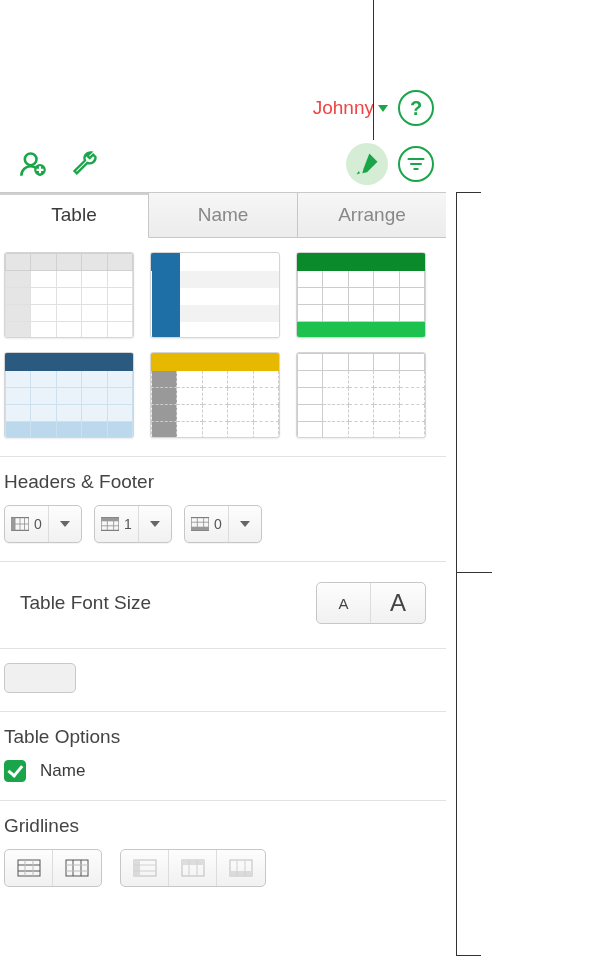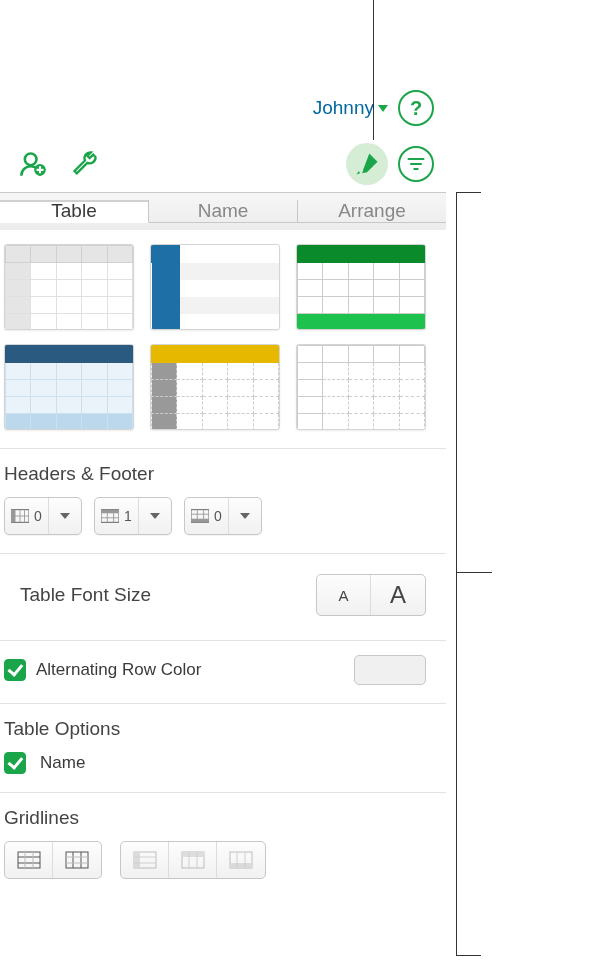--- a/index.html
+++ b/index.html
@@ -63,21 +63,21 @@
   
   .toolbar {
     height: 56px;
     display:flex;
     align-items:center;
     justify-content:flex-end;
     padding: 0 12px;
     gap: 8px;
   }
   .user {
-    color:#0369a1;
+    color:#ef4444;
     font-size:19px;
     display:flex;align-items:center;gap:4px;
     margin-right:2px;
     margin-left:48px;
   }
   .chev-down {
     width:0;height:0;border-left:5px solid transparent;border-right:5px solid transparent;border-top:7px solid #1ba54a;
   }
   .circle-btn {
     width:36px;height:36px;border-radius:50%;
@@ -100,22 +100,21 @@
   .icon-btn.active { background:#d5ecd5; }
   .icon-btn svg { width:28px;height:28px; }
   .icon-btn.filter { border:2.5px solid #1ba54a; width:36px;height:36px;}
   .icon-btn.filter svg{width:20px;height:20px;}
 
   
   .tabs {
     display:flex;
     border-top:1px solid #c9c9c9;
     background:linear-gradient(#f6f6f6,#ececec);
-    height:38px;
-    align-items:center;
+    height:46px;
   }
   .tab {
     flex:1;
     display:flex;align-items:center;justify-content:center;
     font-size:19px;
     color:#888;
     border-right:1px solid #c7c7c7;
     border-bottom:1px solid #c7c7c7;
     cursor:pointer;
   }
@@ -587,24 +586,20 @@
           <button class="small"><span>A</span></button>
           <button class="big"><span>A</span></button>
         </div>
       </div>
     </div>
 
     <hr class="sep">
 
     <div class="section">
       <div class="chk-row">
-        <div class="chk-left">
-          <div class="chk checked"></div>
-          <span>Alternating Row Color</span>
-        </div>
         <div class="swatch"></div>
       </div>
     </div>
 
     <hr class="sep">
 
     <div class="section">
       <div class="section-title">Table Options</div>
       <div class="name-row">
         <div class="chk checked"></div>

